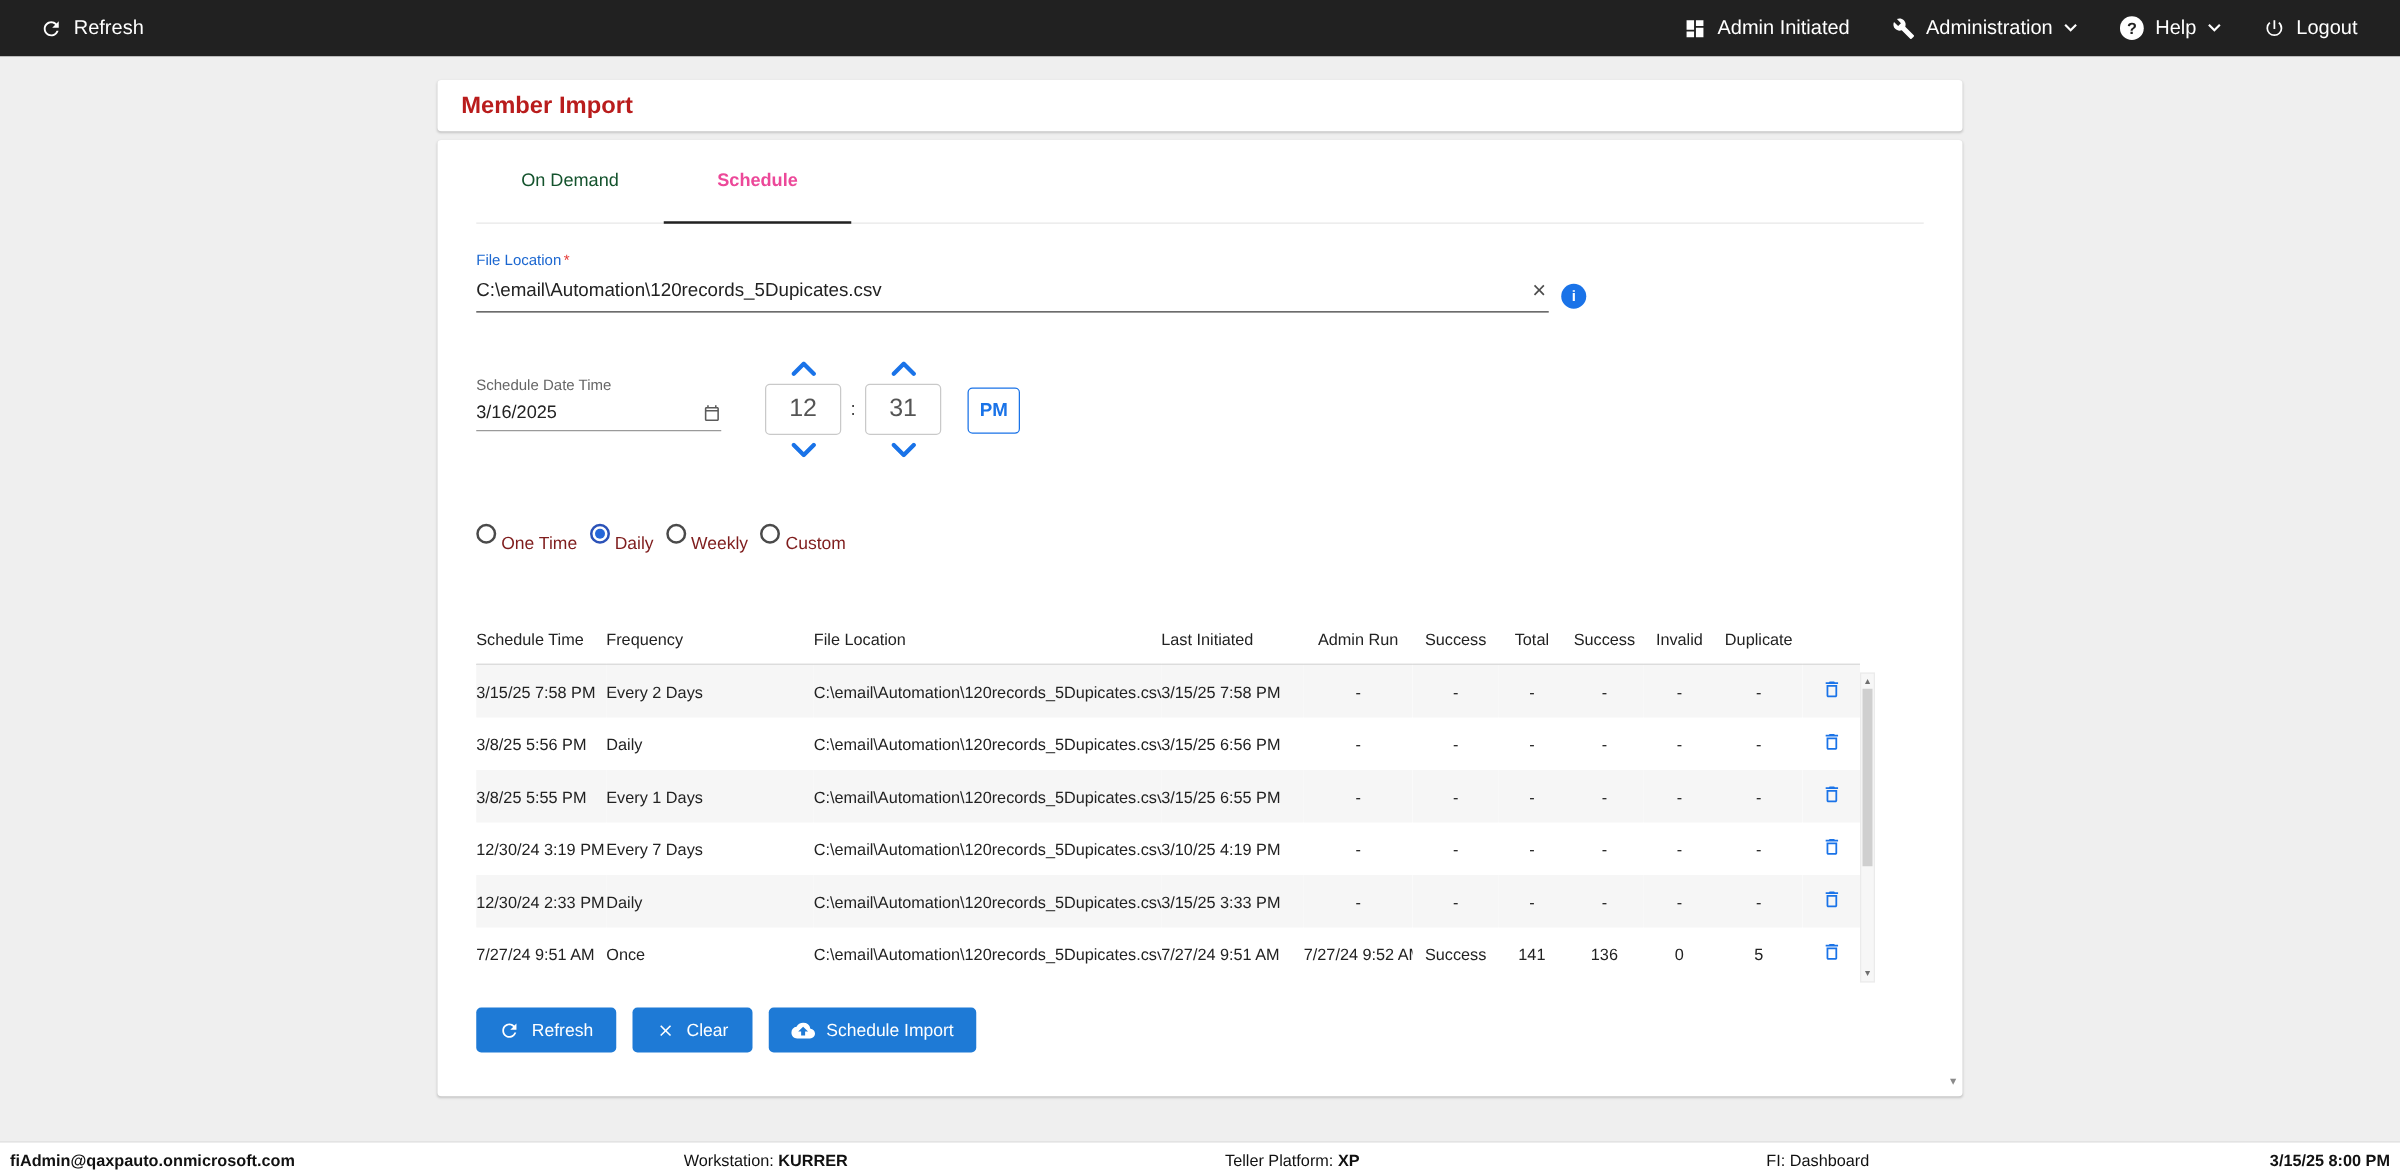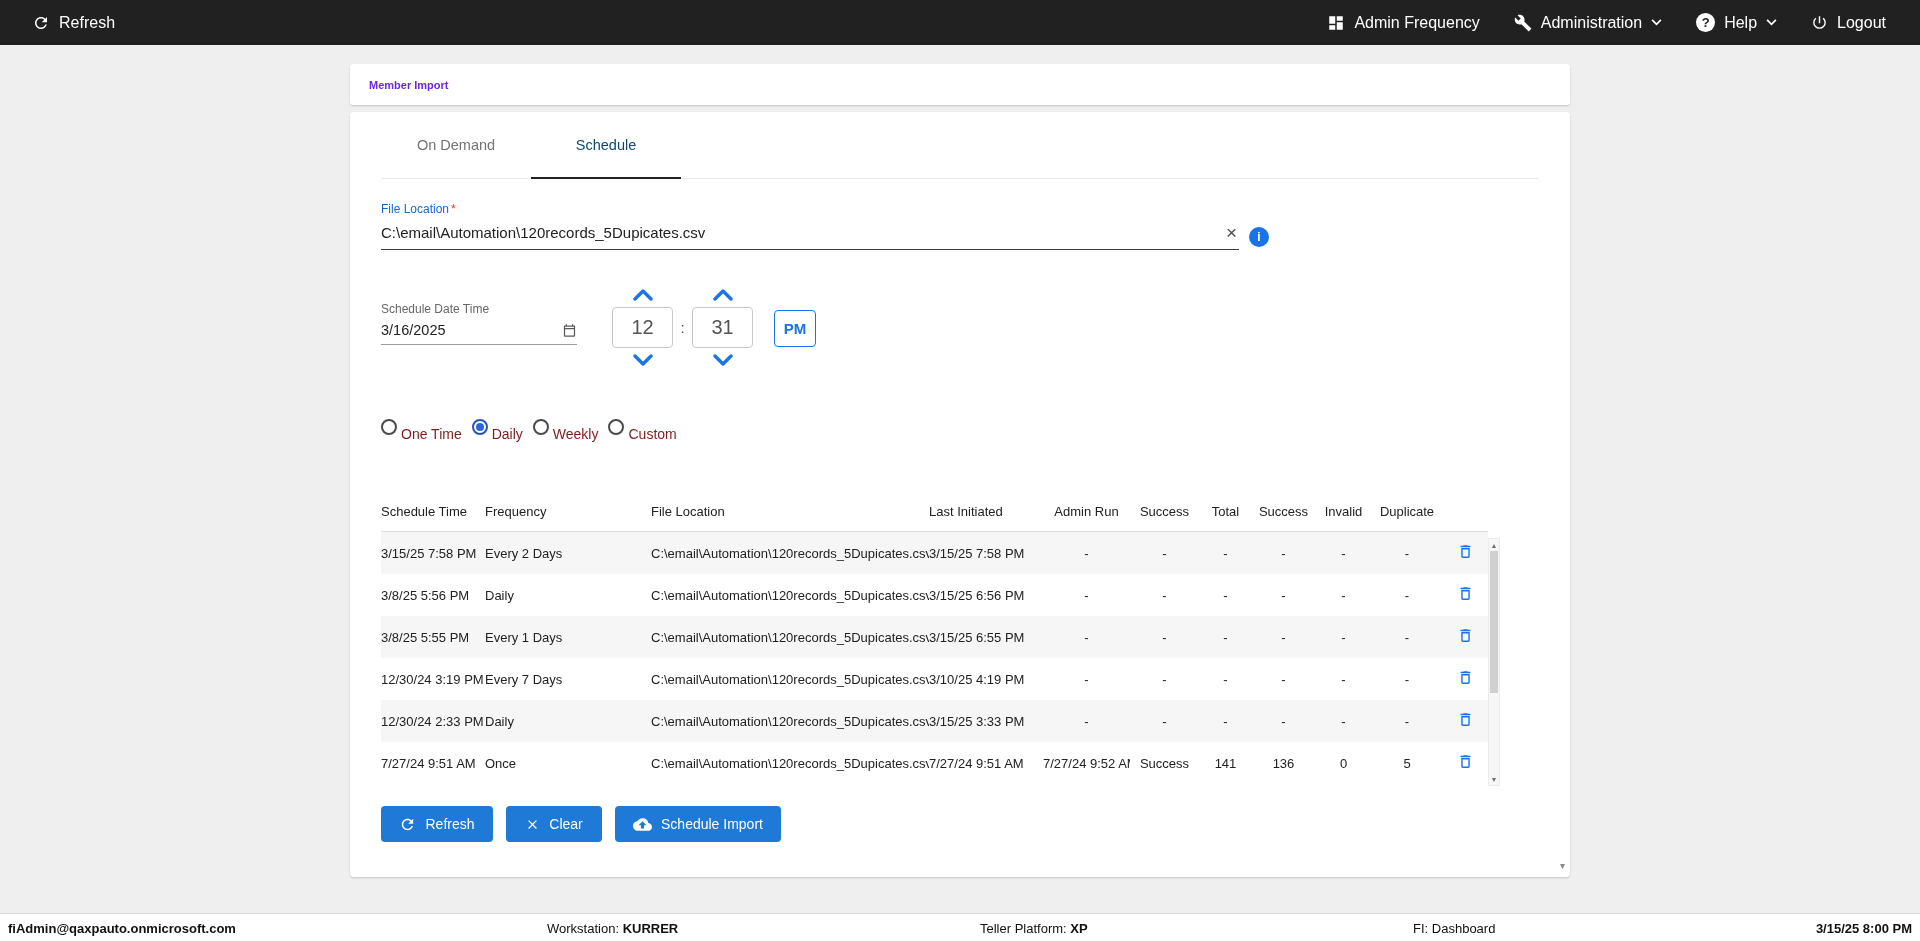--- a/index.html
+++ b/index.html
@@ -11,28 +11,28 @@
   .topbar{height:45px;background:var(--topbar,#212121);display:flex;align-items:center;
     justify-content:space-between;padding:0 34px 0 32px;color:#fff;font-size:16px;}
   .tb-item{display:flex;align-items:center;gap:9px;cursor:pointer;white-space:nowrap;}
   .tb-right{display:flex;align-items:center;gap:34px;}
   .help-circle{width:19px;height:19px;border-radius:50%;background:#fff;color:#212121;
     font-size:13px;font-weight:700;display:flex;align-items:center;justify-content:center;}
   
   .page{width:1220px;margin:19px auto 0;}
   .title-card{height:41px;background:#fff;border-radius:3px;box-shadow:0 1px 2px rgba(0,0,0,.18);
     display:flex;align-items:center;padding-left:19px;}
-  .title-card h1{font-size:11px;margin:0;font-weight:700;color:#6d28d9;}
+  .title-card h1{font-size:19px;margin:0;font-weight:700;color:#b91c1c;}
   .main-card{margin-top:7px;height:765px;background:#fff;border-radius:3px;
     box-shadow:0 1px 2px rgba(0,0,0,.18);padding:0 31px;position:relative;box-sizing:border-box;}
   
   .tabs{height:66px;border-bottom:1px solid #e8e8e8;display:flex;}
   .tab{width:150px;display:flex;align-items:center;justify-content:center;font-size:14.5px;
-    color:#737373;cursor:pointer;position:relative;}
-  .tab.active{color:#0c4a6e;}
+    color:#14532d;cursor:pointer;position:relative;}
+  .tab.active{color:#ec4899;font-weight:bold;}
   .tab.active::after{content:"";position:absolute;left:0;right:0;bottom:-1px;height:2px;background:#222;}
   
   .file-field{margin-top:20px;}
   .field-label{font-size:12px;color:var(--label-blue,#1a66d0);}
   .req{color:var(--error,#e53935);margin-left:2px;}
   .file-row{display:flex;align-items:center;gap:10px;}
   .underline-field{display:flex;align-items:center;justify-content:space-between;
     border-bottom:1px solid #3d3d3d;padding:6px 0 7px;}
   .file-field .underline-field{width:858px;}
   .value{font-size:15px;color:#222;}
@@ -109,21 +109,21 @@
     <svg width="18" height="18" viewBox="0 0 24 24">
         <path fill="#fff" d="M17.65 6.35C16.2 4.9 14.21 4 12 4c-4.42 0-7.99 3.58-7.99 8s3.57 8 7.99 8c3.73 0 6.84-2.55 7.73-6h-2.08c-.82 2.33-3.04 4-5.65 4-3.31 0-6-2.69-6-6s2.69-6 6-6c1.66 0 3.14.69 4.22 1.78L13 11h7V4l-2.35 2.35z"></path>
       </svg>
     <span>Refresh</span>
   </div>
   <div class="tb-right">
     <div class="tb-item">
       <svg width="18" height="18" viewBox="0 0 24 24">
           <path fill="#fff" d="M3 13h8V3H3v10zm0 8h8v-6H3v6zm10 0h8V11h-8v10zm0-18v6h8V3h-8z"></path>
         </svg>
-      <span>Admin Frequency</span>
+      <span>Admin Initiated</span>
     </div>
     <div class="tb-item">
       <svg width="18" height="18" viewBox="0 0 24 24">
           <path fill="#fff" d="M22.7 19l-9.1-9.1c.9-2.3.4-5-1.5-6.9-2-2-5-2.4-7.4-1.3L9 6 6 9 1.6 4.7C.4 7.1.9 10.1 2.9 12.1c1.9 1.9 4.6 2.4 6.9 1.5l9.1 9.1c.4.4 1 .4 1.4 0l2.3-2.3c.5-.4.5-1.1.1-1.4z"></path>
         </svg>
       <span>Administration</span>
       <svg width="11" height="7" viewBox="0 0 12 8">
           <path d="M1 1l5 5 5-5" stroke="#fff" stroke-width="2" fill="none"></path>
         </svg>
     </div>

